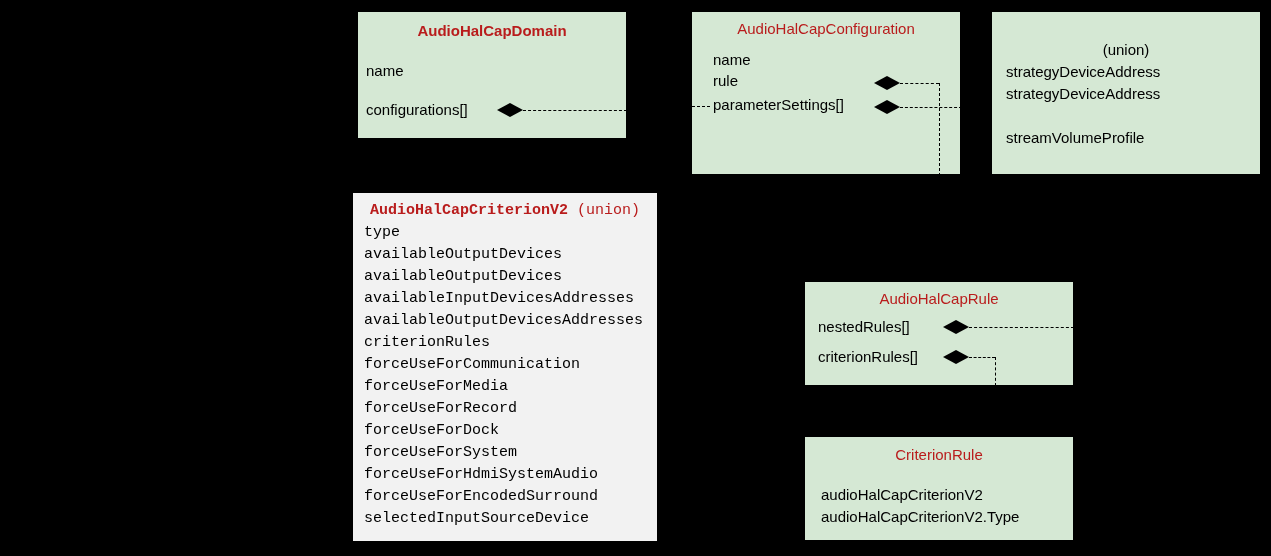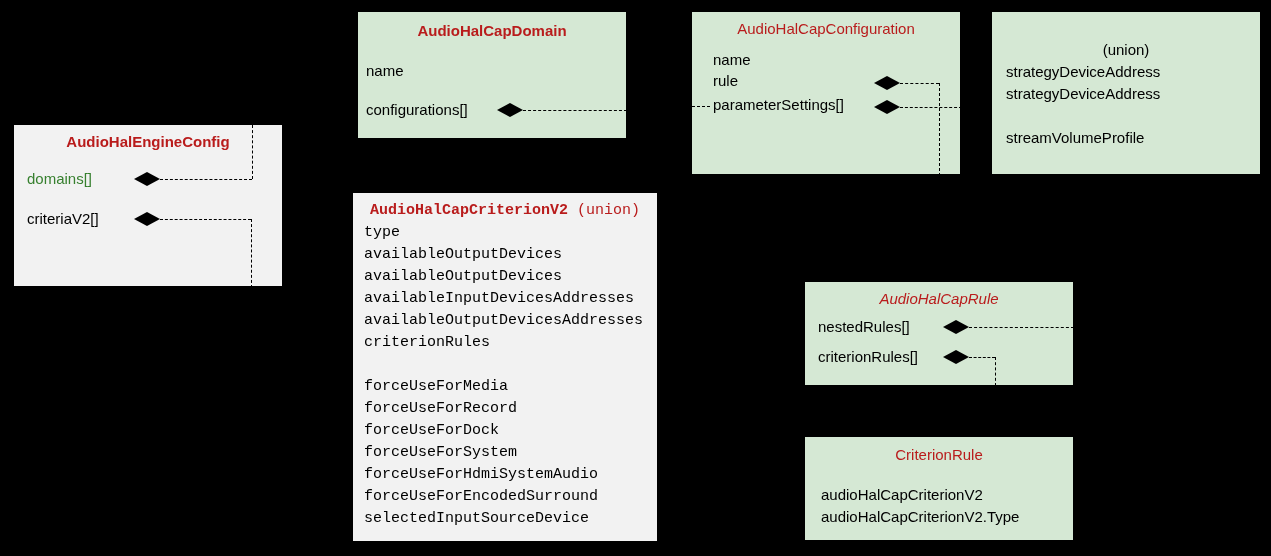--- a/index.html
+++ b/index.html
@@ -85,37 +85,20 @@
     height: 14px;
     background: #000000;
     clip-path: polygon(0% 50%, 50% 0%, 100% 50%, 50% 100%);
   }
 </style>
 </head>
 <body>
 
 <div id="canvas">
 
-  <div class="uml-box gray" style="left:13px; top:124px; width:270px; height:163px;">
-    <div class="box-title bold" style="top:8px;">AudioHalEngineConfig</div>
-    <div class="field green-text" style="left:13px; top:45px;">domains[]</div>
-    <div class="field" style="left:13px; top:85px;">criteriaV2[]</div>
-
-    <div class="diamond-wrap" style="left:120px; top:47px;">
-      <div class="diamond-shape"></div>
-    </div>
-    <div class="hline" style="left:146px; top:54px; width:92px;"></div>
-    <div class="vline" style="left:238px; top:0px; height:54px;"></div>
-
-    <div class="diamond-wrap" style="left:120px; top:87px;">
-      <div class="diamond-shape"></div>
-    </div>
-    <div class="hline" style="left:146px; top:94px; width:91px;"></div>
-    <div class="vline" style="left:237px; top:94px; height:69px;"></div>
-  </div>
 
   <div class="uml-box green" style="left:357px; top:11px; width:270px; height:128px;">
     <div class="box-title bold" style="top:10px;">AudioHalCapDomain</div>
     <div class="field" style="left:8px; top:50px;">name</div>
     <div class="field" style="left:8px; top:89px;">configurations[]</div>
 
     <div class="diamond-wrap" style="left:139px; top:91px;">
       <div class="diamond-shape"></div>
     </div>
     <div class="hline" style="left:165px; top:98px; width:104px;"></div>
@@ -152,31 +135,32 @@
     <div class="box-title" style="top:9px;">
       <span class="inline-bold" style="font-weight:bold;">AudioHalCapCriterionV2</span>
       <span>(union)</span>
     </div>
     <div class="field" style="left:11px; top:31px;">type</div>
     <div class="field" style="left:11px; top:53px;">availableOutputDevices</div>
     <div class="field" style="left:11px; top:97px;">availableInputDevicesAddresses</div>
     <div class="field" style="left:11px; top:75px;">availableOutputDevices</div>
     <div class="field" style="left:11px; top:119px;">availableOutputDevicesAddresses</div>
     <div class="field" style="left:11px; top:141px;">criterionRules</div>
+    <div class="field" style="left:11px; top:163px;">forceUseForCommunication</div>
     <div class="field" style="left:11px; top:185px;">forceUseForMedia</div>
     <div class="field" style="left:11px; top:207px;">forceUseForRecord</div>
     <div class="field" style="left:11px; top:229px;">forceUseForDock</div>
     <div class="field" style="left:11px; top:251px;">forceUseForSystem</div>
     <div class="field" style="left:11px; top:273px;">forceUseForHdmiSystemAudio</div>
     <div class="field" style="left:11px; top:295px;">forceUseForEncodedSurround</div>
     <div class="field" style="left:11px; top:317px;">selectedInputSourceDevice</div>
   </div>
 
   <div class="uml-box green" style="left:804px; top:281px; width:270px; height:105px;">
-    <div class="box-title" style="top:8px;font-style:italic;">AudioHalCapRule</div>
+    <div class="box-title" style="top:8px;">AudioHalCapRule</div>
     <div class="field" style="left:13px; top:36px;">nestedRules[]</div>
     <div class="field" style="left:13px; top:66px;">criterionRules[]</div>
 
     <div class="diamond-wrap" style="left:138px; top:38px;">
       <div class="diamond-shape"></div>
     </div>
     <div class="hline" style="left:164px; top:45px; width:105px;"></div>
 
     <div class="diamond-wrap" style="left:138px; top:68px;">
       <div class="diamond-shape"></div>

